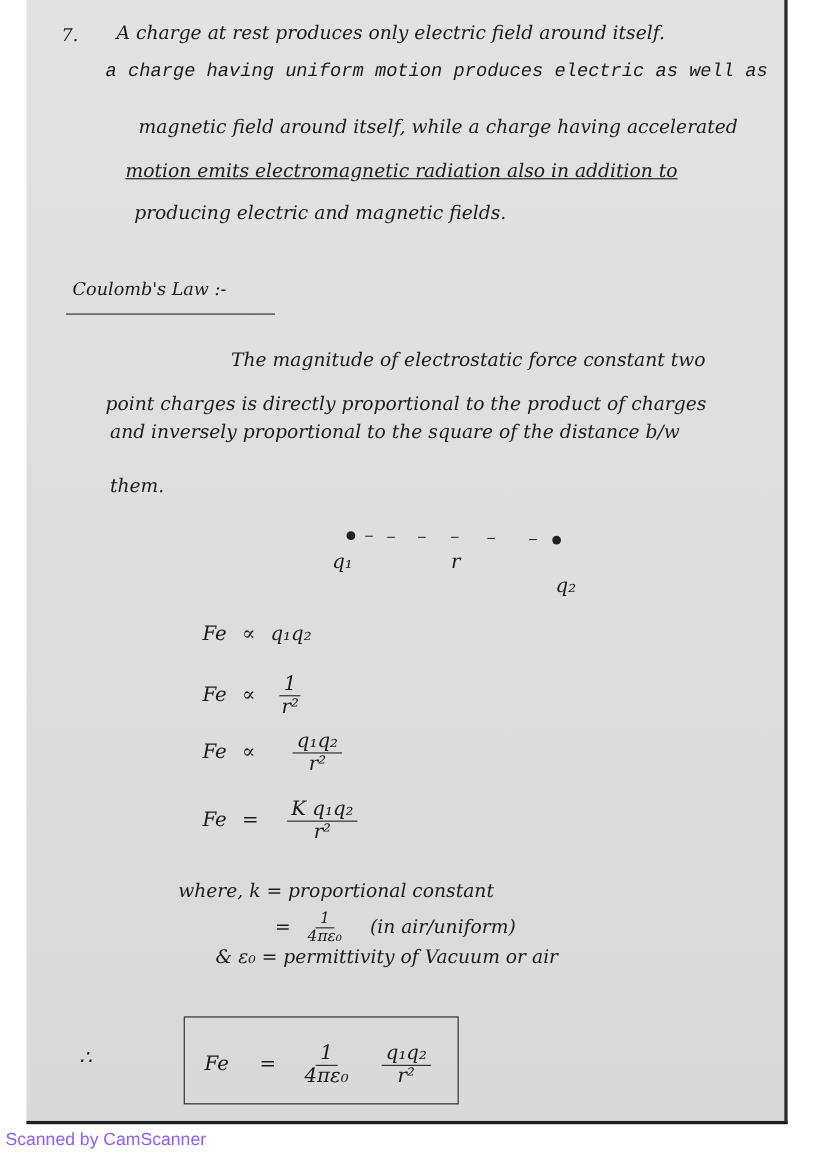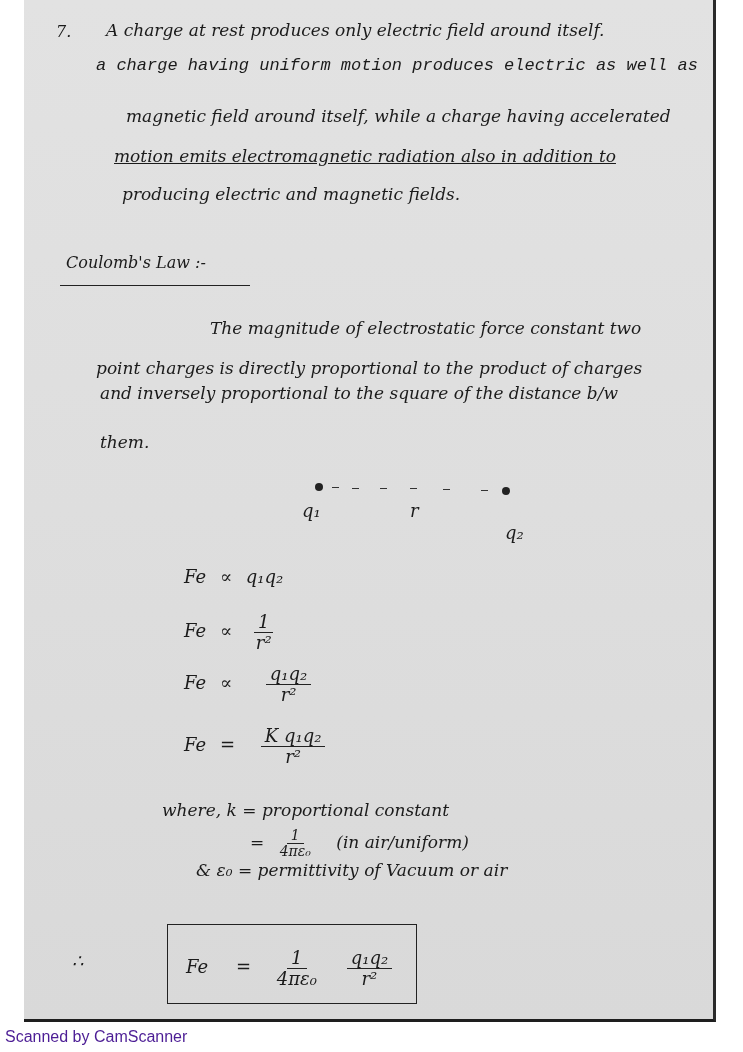--- a/index.html
+++ b/index.html
@@ -16,21 +16,21 @@
     .num { left: 56px; top: 22px; font-size: 16px; }
     .heading { left: 66px; top: 253px; font-size: 16px; font-style: italic; }
     .heading-underline { position: absolute; left: 60px; top: 285px; width: 190px; height: 0; border-top: 1.6px solid #222; }
     .eq { font-size: 18px; }
     .frac { display: inline-flex; flex-direction: column; align-items: center; vertical-align: middle; margin: 0 6px; }
     .frac .n { border-bottom: 1.4px solid #222; padding: 0 4px; line-height: 1.1; }
     .frac .d { line-height: 1.1; padding: 0 4px; }
     .dot { position: absolute; width: 8px; height: 8px; border-radius: 50%; background: #222; }
     .dash { position: absolute; height: 0; border-top: 1.5px solid #333; width: 7px; }
     .box { position: absolute; left: 167px; top: 924px; width: 250px; height: 80px; border: 1.6px solid #222; box-sizing: border-box; }
-    .footer { position: absolute; left: 5px; top: 1028px; font-family: "Liberation Sans", sans-serif; font-size: 16px; color: #4c1d95; }
+    .footer { position: absolute; left: 5px; top: 1028px; font-family: "Liberation Sans", sans-serif; font-size: 16px; color: #8b5cf6; }
   </style>
 </head>
 <body>
 
 <div class="paper"></div>
 
 <div class="ink num">7.</div>
 
 <div class="ink line" style="left:106px; top:20px;text-align:center;">A charge at rest produces only electric field around itself.</div>
 <div class="ink line" style="left:96px; top:56px;font-family:Liberation Mono, monospace;">a charge having uniform motion produces electric as well as</div>

